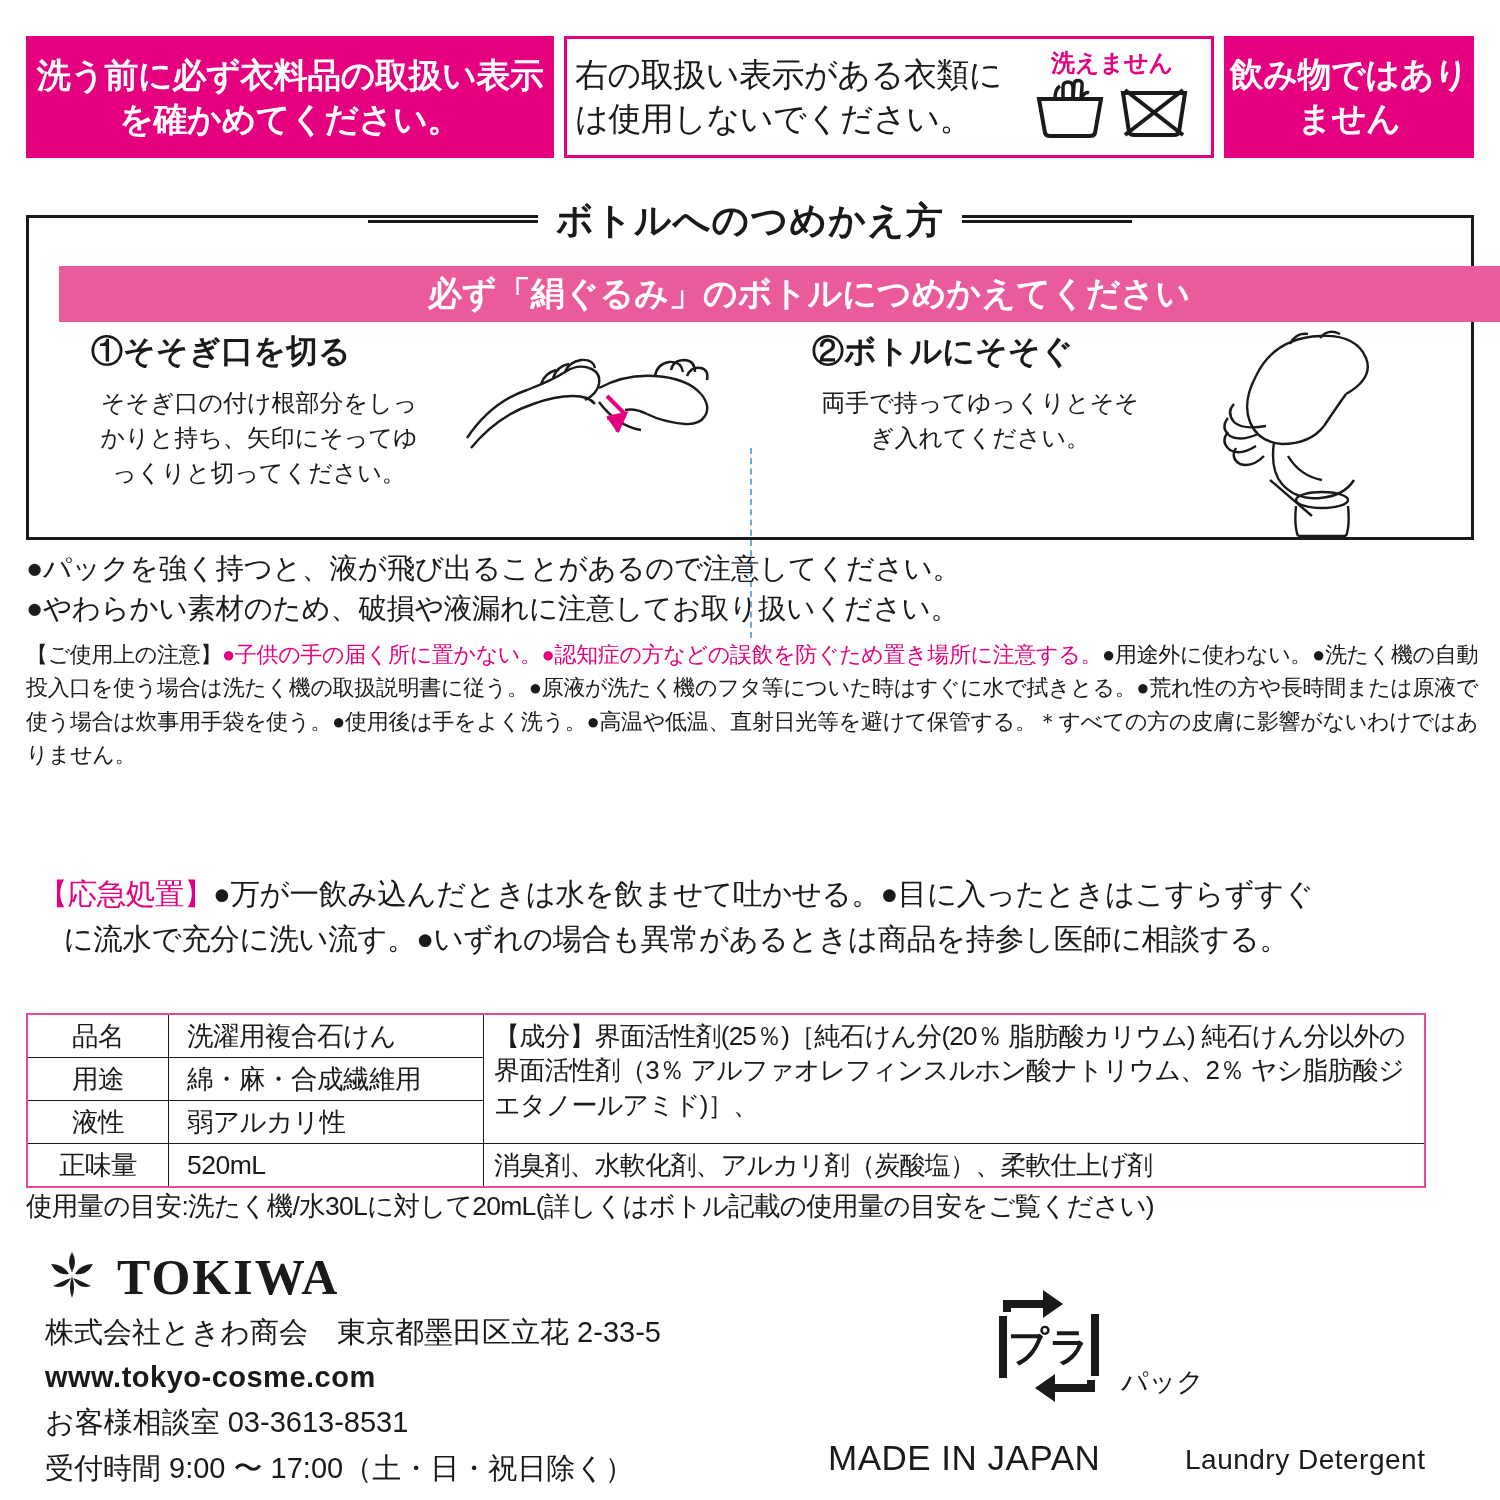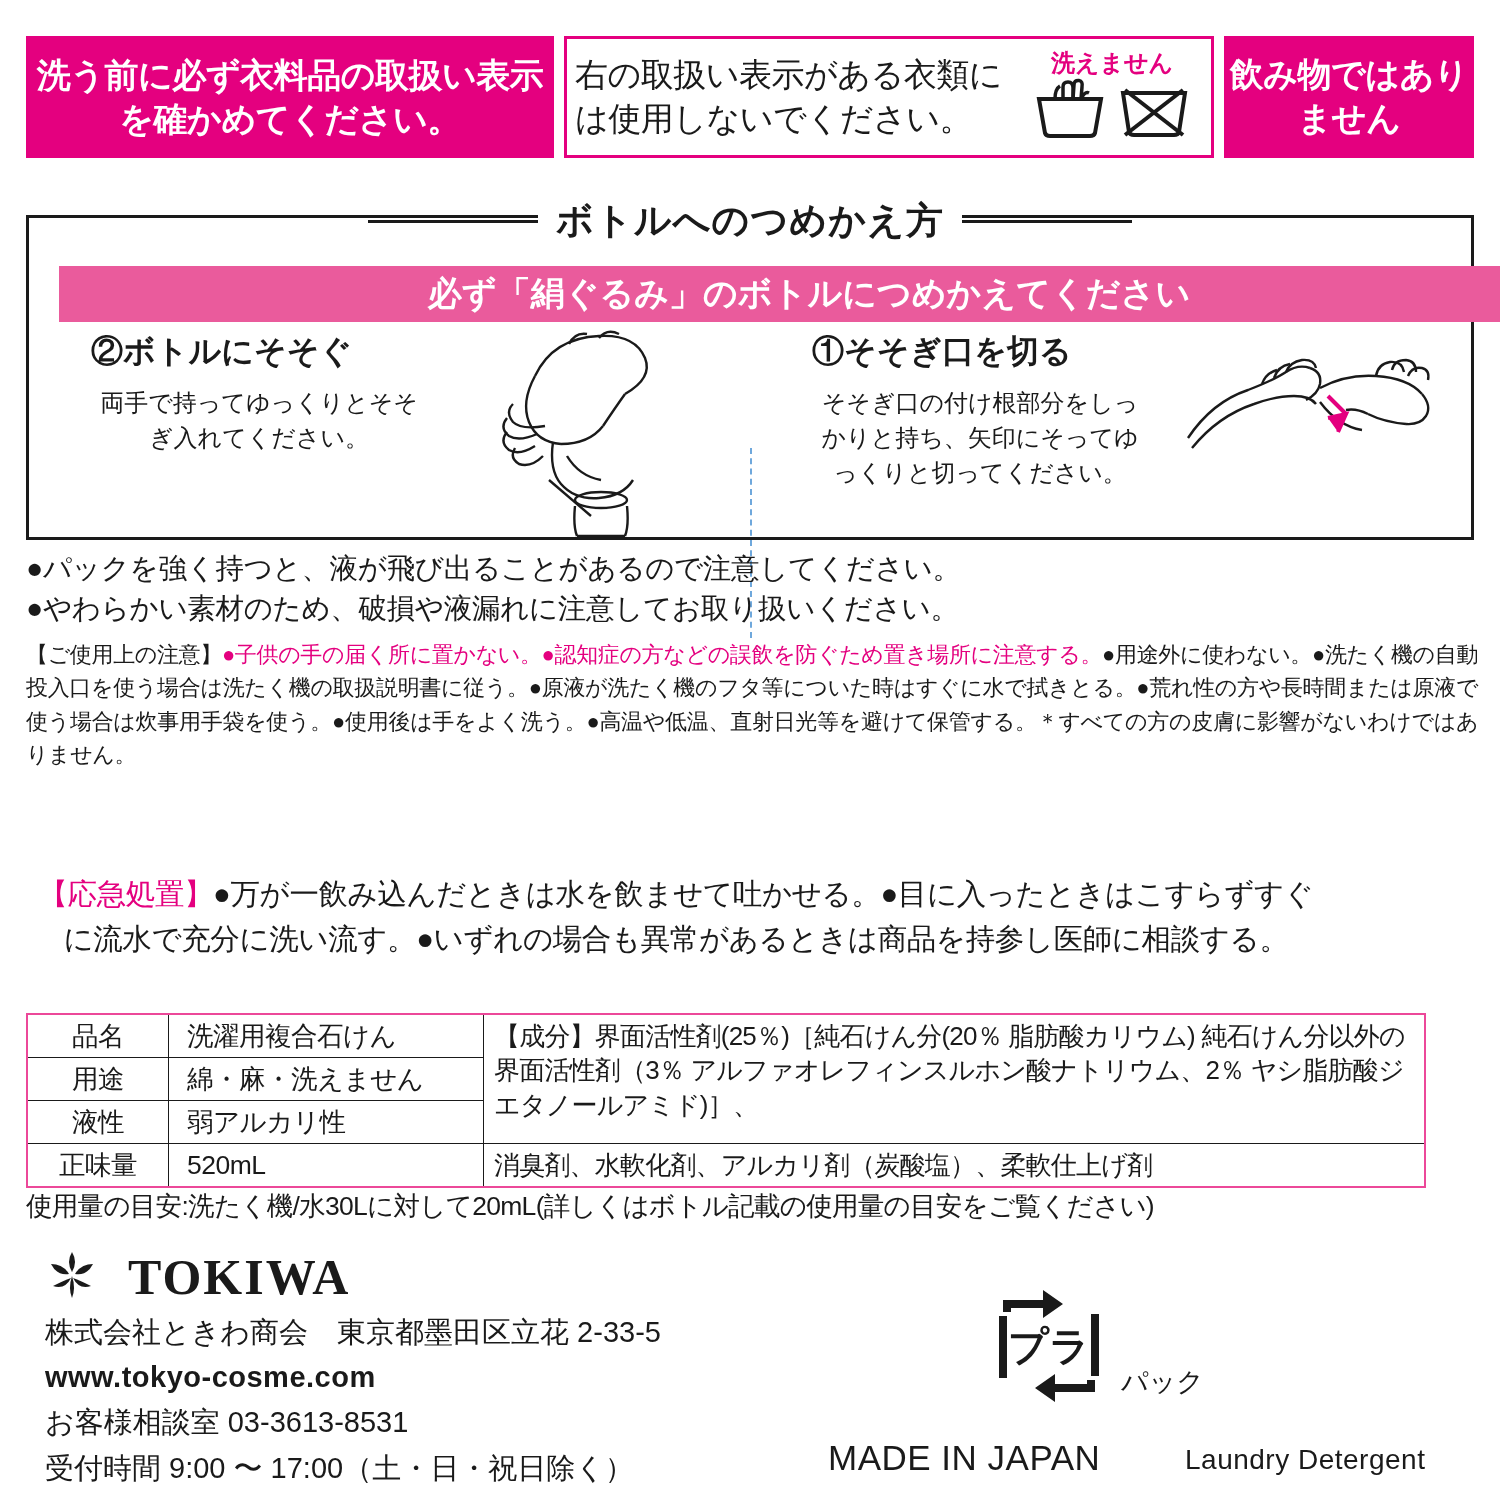--- a/index.html
+++ b/index.html
@@ -238,21 +238,21 @@
     font-size: 26.5px;
     letter-spacing: -0.7px;
   }
 
   
   .brand {
     position: absolute;
     left: 45px; top: 1248px;
     display: flex;
     align-items: center;
-    gap: 29px;
+    gap: 18px;
   }
   .brand-name {
     font-size: 50px;
     font-weight: bold;
     letter-spacing: 2px;
     font-family: "Liberation Serif", serif;
   }
   .company-lines {
     position: absolute;
     left: 45px; top: 1310px;
@@ -337,20 +337,51 @@
     <div class="refill-title-wrap">
       <span class="title-rule"></span>
       <span class="refill-title">ボトルへのつめかえ方</span>
       <span class="title-rule"></span>
     </div>
 
     <div class="pink-band">必ず「絹ぐるみ」のボトルにつめかえてください</div>
 
     <div class="steps">
       <div class="step-divider"></div>
+
+      <div class="step">
+        <div class="step-text">
+          <div class="step-head">①そそぎ口を切る</div>
+          <div class="step-body">そそぎ口の付け根部分をしっかりと持ち、矢印にそってゆっくりと切ってください。</div>
+        </div>
+        <div class="step-art">
+          <svg width="300" height="200" viewBox="0 0 300 200">
+            <g fill="none" stroke="#1a1a1a" stroke-width="2.4">
+              <path d="M18 108 Q42 72 78 60 Q104 50 116 42 Q128 34 140 38"></path>
+              <path d="M140 38 Q152 42 150 54 Q148 64 136 70"></path>
+              <path d="M116 42 Q120 32 132 30 Q144 29 146 38"></path>
+              <path d="M104 48 Q108 36 120 34"></path>
+              <path d="M92 54 Q96 43 107 40"></path>
+              <path d="M22 118 Q48 86 84 74 Q106 66 124 66 Q140 66 146 74"></path>
+              <path d="M150 58 Q176 44 206 46 Q238 48 252 64"></path>
+              <path d="M252 64 Q262 76 256 86 Q250 95 236 94"></path>
+              <path d="M236 94 Q214 92 198 84"></path>
+              <path d="M198 84 Q186 78 176 80"></path>
+              <path d="M206 46 Q208 34 220 32 Q232 31 234 42"></path>
+              <path d="M222 40 Q224 30 236 30 Q246 31 246 42"></path>
+              <path d="M238 46 Q242 36 252 38 Q260 40 258 50"></path>
+              <path d="M150 72 Q168 96 192 100"></path>
+            </g>
+            <g stroke="#e4007f" stroke-width="4" fill="none">
+              <path d="M158 66 L176 84"></path>
+              <path d="M168 102 L176 84 L158 88" fill="#e4007f"></path>
+            </g>
+          </svg>
+        </div>
+      </div>
 
       <div class="step">
         <div class="step-text">
           <div class="step-head">②ボトルにそそぐ</div>
           <div class="step-body">両手で持ってゆっくりとそそぎ入れてください。</div>
         </div>
         <div class="step-art">
           <svg width="300" height="210" viewBox="0 0 300 210">
             <g fill="none" stroke="#1a1a1a" stroke-width="2.4">
               <path d="M86 46 Q104 8 150 6 Q186 4 196 28 Q204 48 176 64"></path>
@@ -368,51 +399,20 @@
               <path d="M100 150 L142 186"></path>
               <path d="M118 126 Q130 146 152 150"></path>
               <ellipse cx="152" cy="170" rx="26" ry="8"></ellipse>
               <path d="M126 176 Q124 196 128 206"></path>
               <path d="M178 176 Q180 196 176 206"></path>
               <path d="M128 206 L176 206"></path>
             </g>
           </svg>
         </div>
       </div>
-
-      <div class="step">
-        <div class="step-text">
-          <div class="step-head">①そそぎ口を切る</div>
-          <div class="step-body">そそぎ口の付け根部分をしっかりと持ち、矢印にそってゆっくりと切ってください。</div>
-        </div>
-        <div class="step-art">
-          <svg width="300" height="200" viewBox="0 0 300 200">
-            <g fill="none" stroke="#1a1a1a" stroke-width="2.4">
-              <path d="M18 108 Q42 72 78 60 Q104 50 116 42 Q128 34 140 38"></path>
-              <path d="M140 38 Q152 42 150 54 Q148 64 136 70"></path>
-              <path d="M116 42 Q120 32 132 30 Q144 29 146 38"></path>
-              <path d="M104 48 Q108 36 120 34"></path>
-              <path d="M92 54 Q96 43 107 40"></path>
-              <path d="M22 118 Q48 86 84 74 Q106 66 124 66 Q140 66 146 74"></path>
-              <path d="M150 58 Q176 44 206 46 Q238 48 252 64"></path>
-              <path d="M252 64 Q262 76 256 86 Q250 95 236 94"></path>
-              <path d="M236 94 Q214 92 198 84"></path>
-              <path d="M198 84 Q186 78 176 80"></path>
-              <path d="M206 46 Q208 34 220 32 Q232 31 234 42"></path>
-              <path d="M222 40 Q224 30 236 30 Q246 31 246 42"></path>
-              <path d="M238 46 Q242 36 252 38 Q260 40 258 50"></path>
-              <path d="M150 72 Q168 96 192 100"></path>
-            </g>
-            <g stroke="#e4007f" stroke-width="4" fill="none">
-              <path d="M158 66 L176 84"></path>
-              <path d="M168 102 L176 84 L158 88" fill="#e4007f"></path>
-            </g>
-          </svg>
-        </div>
-      </div>
     </div>
   </div>
 
   <div class="notes">
     <div>●パックを強く持つと、液が飛び出ることがあるので注意してください。</div>
     <div>●やわらかい素材のため、破損や液漏れに注意してお取り扱いください。</div>
   </div>
 
   <div class="cautions">
     <span>【ご使用上の注意】</span><span class="pink-text">●子供の手の届く所に置かない。●認知症の方などの誤飲を防ぐため置き場所に注意する。</span><span>●用途外に使わない。●洗たく機の自動投入口を使う場合は洗たく機の取扱説明書に従う。●原液が洗たく機のフタ等についた時はすぐに水で拭きとる。●荒れ性の方や長時間または原液で使う場合は炊事用手袋を使う。●使用後は手をよく洗う。●高温や低温、直射日光等を避けて保管する。＊すべての方の皮膚に影響がないわけではありません。</span>
@@ -424,21 +424,21 @@
 
   <table class="spec-table">
     <tbody>
         <tr>
       <td class="k">品名</td>
       <td class="v">洗濯用複合石けん</td>
       <td class="ing" rowspan="3">【成分】界面活性剤(25％)［純石けん分(20％ 脂肪酸カリウム) 純石けん分以外の界面活性剤（3％ アルファオレフィンスルホン酸ナトリウム、2％ ヤシ脂肪酸ジエタノールアミド)］、</td>
     </tr>
     <tr>
       <td class="k">用途</td>
-      <td class="v">綿・麻・洗えません</td>
+      <td class="v">綿・麻・合成繊維用</td>
     </tr>
     <tr>
       <td class="k">液性</td>
       <td class="v">弱アルカリ性</td>
     </tr>
     <tr>
       <td class="k">正味量</td>
       <td class="v">520mL</td>
       <td class="ing">消臭剤、水軟化剤、アルカリ剤（炭酸塩）、柔軟仕上げ剤</td>
     </tr>

